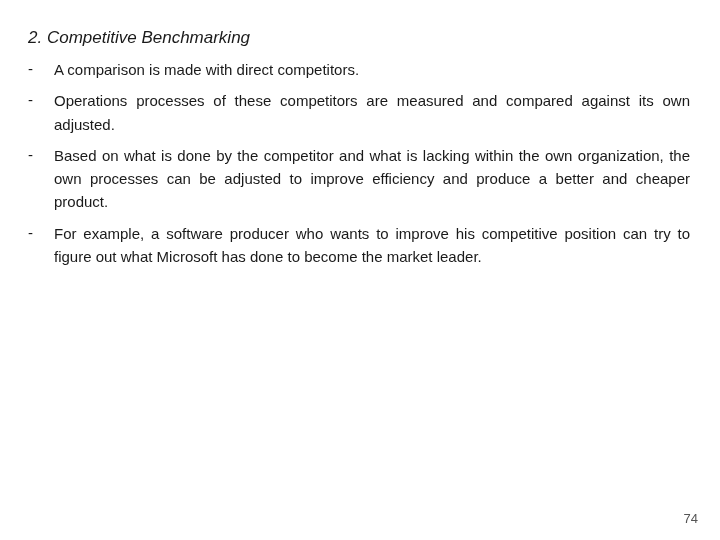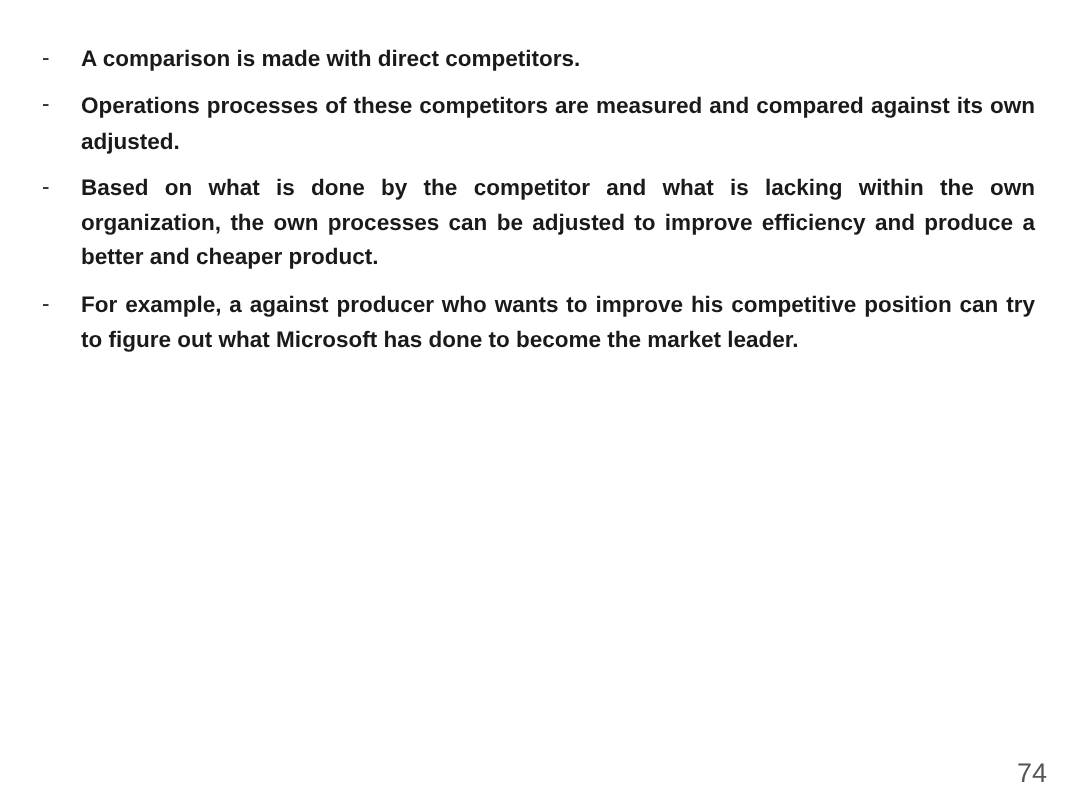--- a/index.html
+++ b/index.html
@@ -52,49 +52,49 @@
       font-size: 15px;
       line-height: 1.5;
       padding-top: 0px;
     }
 
     .bullet-text {
       flex: 1;
       font-size: 15px;
       line-height: 1.55;
       text-align: justify;
-      font-weight: bold;
     }
 
     .page-number {
       position: absolute;
       bottom: 14px;
       right: 22px;
-      font-size: 18px;
+      font-size: 13px;
       color: #555;
     }
   </style>
 </head>
 <body>
 
 <div class="slide-container">
+  <div class="title">2. Competitive Benchmarking</div>
 
   <ul class="bullet-list">
     <li class="bullet-item">
       <span class="bullet-dash">-</span>
       <span class="bullet-text">A comparison is made with direct competitors.</span>
     </li>
     <li class="bullet-item">
       <span class="bullet-dash">-</span>
       <span class="bullet-text">Operations processes of these competitors are measured and compared against its own adjusted.</span>
     </li>
     <li class="bullet-item">
       <span class="bullet-dash">-</span>
       <span class="bullet-text"> Based on what is done by the competitor and what is lacking within the own organization, the own processes can be adjusted to improve efficiency and produce a better and cheaper product.</span>
     </li>
     <li class="bullet-item">
       <span class="bullet-dash">-</span>
-      <span class="bullet-text">For example, a against producer who wants to improve his competitive position can try to figure out what Microsoft has done to become the market leader.</span>
+      <span class="bullet-text">For example, a software producer who wants to improve his competitive position can try to figure out what Microsoft has done to become the market leader.</span>
     </li>
   </ul>
 
   <div class="page-number">74</div>
 </div>
 
 </body></html>

